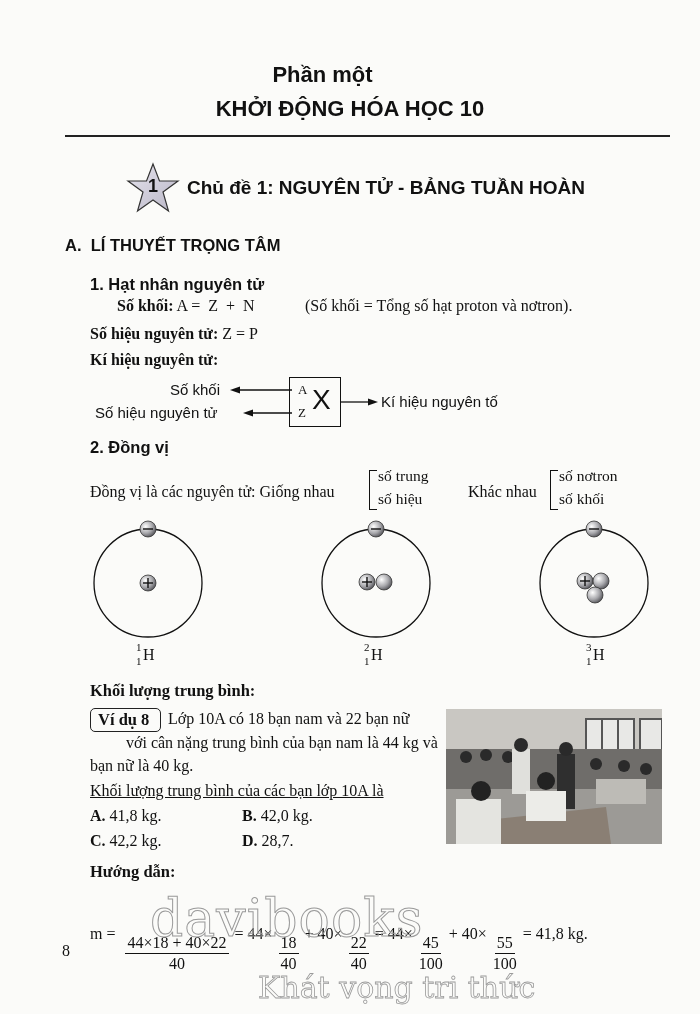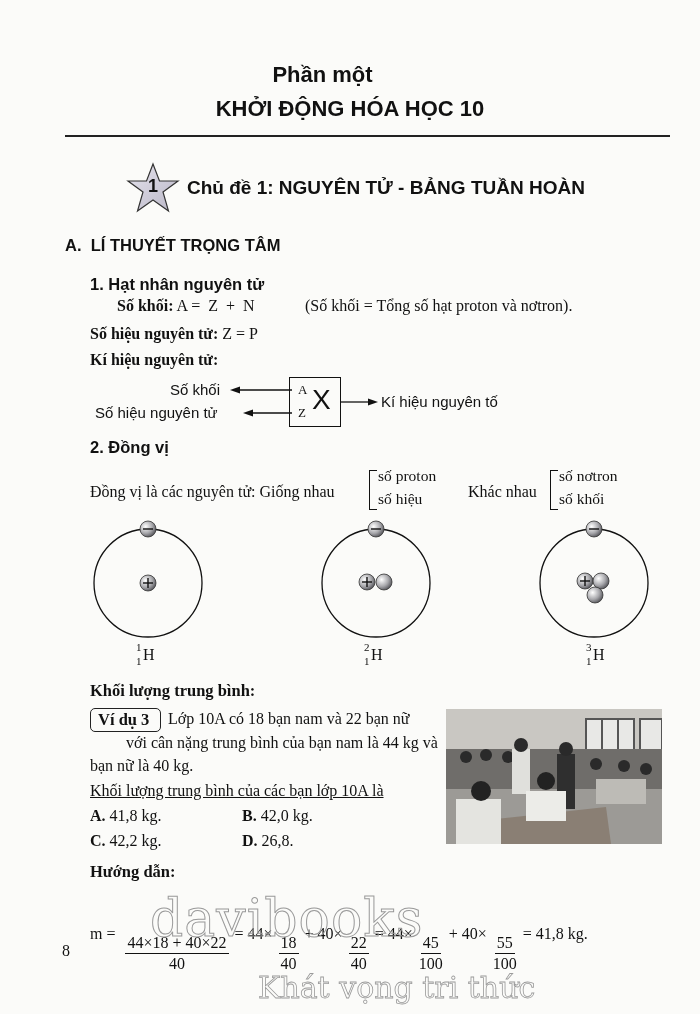--- a/index.html
+++ b/index.html
@@ -105,21 +105,21 @@
 </div>
 <svg class="abs" style="left:341px; top:395px;" width="38" height="14">
   <line x1="0" y1="7" x2="30" y2="7" stroke="#111" stroke-width="1.3"></line>
   <polygon points="37,7 27,3.5 27,10.5" fill="#111"></polygon>
 </svg>
 <div class="abs diag-label sans" style="left:381px; top:393px;">Kí hiệu nguyên tố</div>
 
 <div class="abs sub2 sans">2. Đồng vị</div>
 <div class="abs iso-line">Đồng vị là các nguyên tử: Giống nhau</div>
 <div class="abs bracket" style="left:369px; top:470px;"></div>
-<div class="abs br-item" style="left:378px; top:467px;">số proton</div>
+<div class="abs br-item" style="left:378px; top:467px;">số trung</div>
 <div class="abs br-item" style="left:378px; top:490px;">số hiệu</div>
 <div class="abs iso-line" style="left:468px;">Khác nhau</div>
 <div class="abs bracket" style="left:550px; top:470px;"></div>
 <div class="abs br-item" style="left:559px; top:467px;">số nơtron</div>
 <div class="abs br-item" style="left:559px; top:490px;">số khối</div>
 
 <svg class="abs" style="left:80px; top:515px;" width="600" height="125">
   <defs>
     <radialGradient id="ball" cx="0.35" cy="0.35" r="0.7">
       <stop offset="0" stop-color="#ffffff"></stop>
@@ -170,30 +170,30 @@
   <span class="iso-label abs" style="left:7px; top:5px;">H</span>
 </div>
 <div class="abs" style="left:586px; top:641px; width:30px; height:30px;">
   <span class="sup" style="left:0; top:0;">3</span>
   <span class="sup" style="left:0; top:14px;">1</span>
   <span class="iso-label abs" style="left:7px; top:5px;">H</span>
 </div>
 
 <div class="abs khoi">Khối lượng trung bình:</div>
 <div class="abs vidu-box"></div>
-<div class="abs vidu-label">Ví dụ 3</div>
+<div class="abs vidu-label">Ví dụ 8</div>
 <div class="abs p" style="left:168px; top:710px;">Lớp 10A có 18 bạn nam và 22 bạn nữ</div>
 <div class="abs p" style="left:90px; top:734px;margin-left:36px;">với cân nặng trung bình của bạn nam là 44 kg và</div>
 <div class="abs p" style="left:90px; top:757px;">bạn nữ là 40 kg.</div>
 <div class="abs p" style="left:90px; top:782px;text-decoration:underline;">Khối lượng trung bình của các bạn lớp 10A là</div>
 
 <div class="abs p" style="left:90px; top:807px; white-space:pre;"><b>A.</b><span> 41,8 kg.</span></div>
 <div class="abs p" style="left:242px; top:807px; white-space:pre;"><b>B.</b><span> 42,0 kg.</span></div>
 <div class="abs p" style="left:90px; top:832px; white-space:pre;"><b>C.</b><span> 42,2 kg.</span></div>
-<div class="abs p" style="left:242px; top:832px; white-space:pre;"><b>D.</b><span> 26,8.</span></div>
+<div class="abs p" style="left:242px; top:832px; white-space:pre;"><b>D.</b><span> 28,7.</span></div>
 
 <div class="abs photo">
   <svg width="216" height="135" viewBox="0 0 216 135">
     <rect x="0" y="0" width="216" height="135" fill="#9c9a96"></rect>
     <rect x="0" y="0" width="216" height="50" fill="#c9c7c2"></rect>
     <rect x="140" y="10" width="48" height="42" fill="#e8e8e6" stroke="#555" stroke-width="2"></rect>
     <rect x="194" y="10" width="22" height="50" fill="#e8e8e6" stroke="#555" stroke-width="2"></rect>
     <line x1="156" y1="10" x2="156" y2="52" stroke="#555" stroke-width="2"></line>
     <line x1="172" y1="10" x2="172" y2="52" stroke="#555" stroke-width="2"></line>
     <rect x="0" y="40" width="216" height="40" fill="#6f6d6a"></rect>

